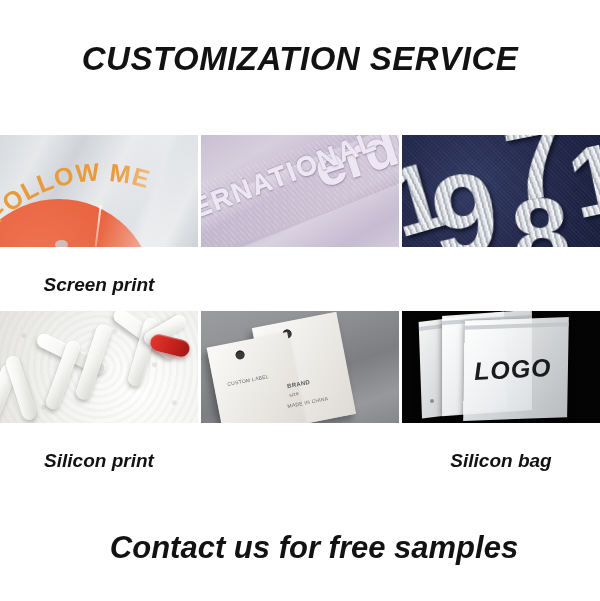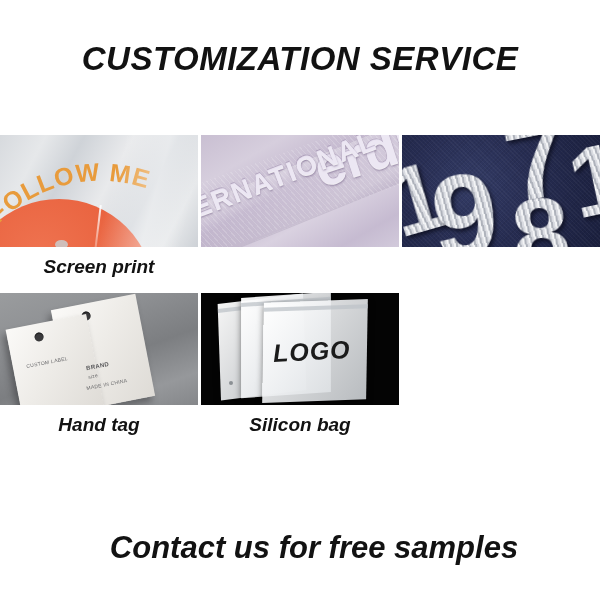--- a/index.html
+++ b/index.html
@@ -70,21 +70,21 @@
     background: #cccccc;
   }
   .caption {
     font-family: "Liberation Sans", sans-serif;
     font-weight: bold;
     font-style: italic;
     font-size: 19px;
     color: #121212;
     text-align: center;
     line-height: 1;
-    padding-top: 10px;
+    padding-top: 28px;
     white-space: nowrap;
   }
 
   
   .footer {
     position: absolute;
     left: 14px;
     top: 494px;
     width: 600px;
     height: 107px;
@@ -397,35 +397,49 @@
           <div class="glyph g3">7</div>
           <div class="glyph g4">8</div>
           <div class="glyph g5">1</div>
         </div>
       </div>
 
     </div>
 
     <div class="row">
 
+      <div class="cell">
+        <div class="thumb t-sil">
+          <div class="terry"></div>
+          <div class="bar b1"></div>
+          <div class="bar b2"></div>
+          <div class="bar b3"></div>
+          <div class="bar b4"></div>
+          <div class="bar b5"></div>
+          <div class="bar b6"></div>
+          <div class="bar b7"></div>
+          <div class="bar b8"></div>
+          <div class="red"></div>
+        </div>
+        <div class="caption">Silicon print</div>
+      </div>
 
       <div class="cell">
         <div class="thumb t-tag">
           <div class="card card-back">
             <div class="hole"></div>
           </div>
           <div class="card card-front">
             <div class="hole"></div>
           </div>
           <div class="micro m1">CUSTOM LABEL</div>
           <div class="micro m2">BRAND</div>
           <div class="micro m3">size</div>
           <div class="micro m4">MADE IN CHINA</div>
         </div>
-        <div class="caption">Hand tag</div>
       </div>
 
       <div class="cell">
         <div class="thumb t-bag">
           <div class="poly bag-a"></div>
           <div class="poly bag-b"></div>
           <div class="poly bag-c"></div>
           <div class="dot"></div>
           <div class="logo">LOGO</div>
         </div>

